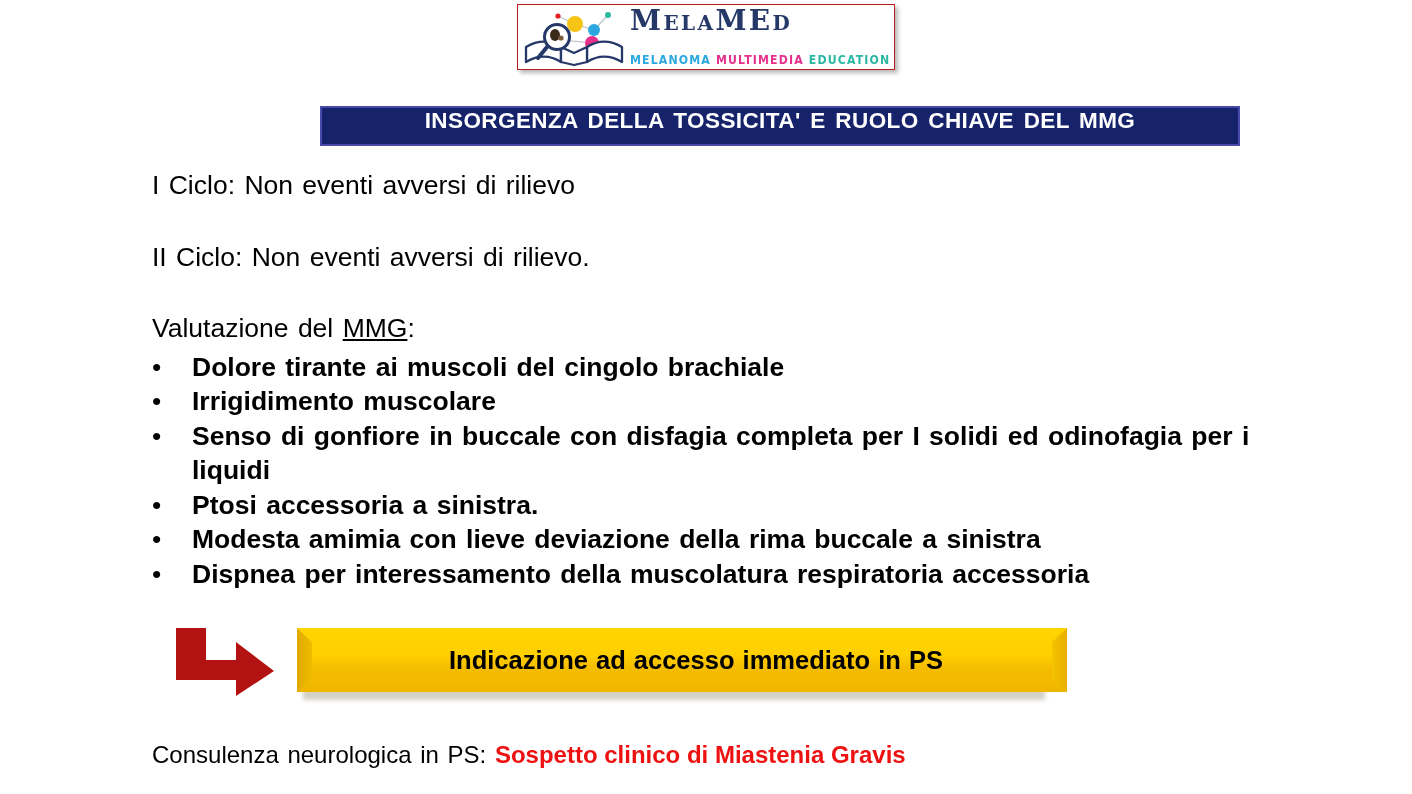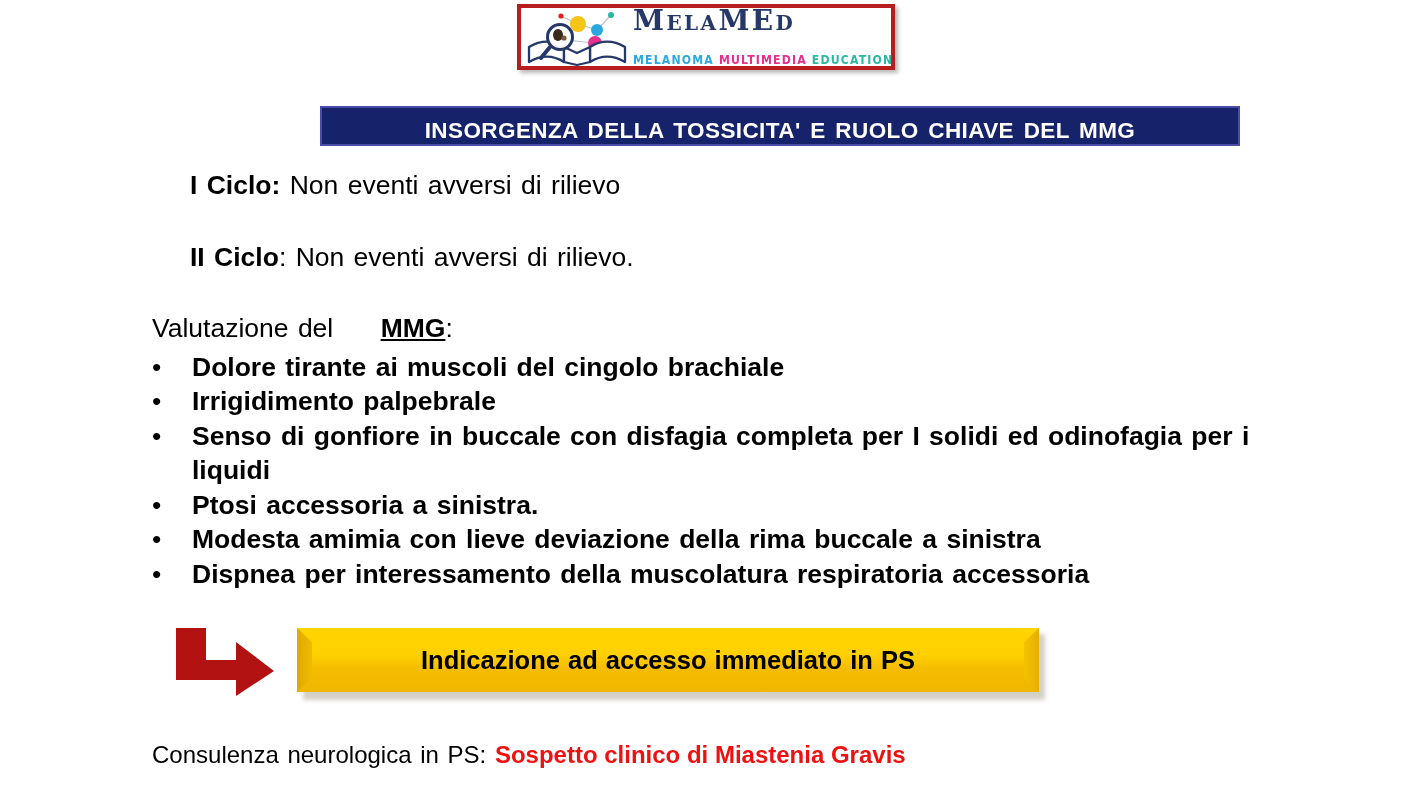--- a/index.html
+++ b/index.html
@@ -17,21 +17,21 @@
   }
 
   
   #logo-block {
     position: absolute;
     left: 517px;
     top: 4px;
     width: 378px;
     height: 66px;
     background: #ffffff;
-    border: 4px solid #b91c1c;
+    border: 1px solid #b91c1c;
     box-shadow: 3px 3px 4px rgba(0,0,0,0.28);
     display: flex;
     align-items: center;
     box-sizing: border-box;
   }
   #logo-mark {
     width: 104px;
     height: 60px;
     margin-left: 4px;
     flex: 0 0 auto;
@@ -65,21 +65,21 @@
   #title-banner {
     position: absolute;
     left: 320px;
     top: 106px;
     width: 920px;
     height: 40px;
     background: #16226a;
     border: 2px solid #4a4aa8;
     box-sizing: border-box;
     display: flex;
-    align-items: flex-end;
+    align-items: flex-start;
     justify-content: center;
   }
   #title-banner-text {
     color: #ffffff;
     font-size: 22.5px;
     font-weight: 700;
     letter-spacing: 0.4px;
     word-spacing: 3px;
     white-space: nowrap;
   }
@@ -113,21 +113,21 @@
     width: 40px;
     flex: 0 0 40px;
     text-align: left;
     font-size: 26.5px;
     line-height: 1.30;
   }
   .bullet-text {
     flex: 1 1 auto;
     font-weight: bold;
   }
-  b.b { font-weight: 700; margin-left: 38px; }
+  b.b { font-weight: 400; }
   u.u { text-decoration: underline; }
 
   
   #elbow-arrow {
     position: absolute;
     left: 174px;
     top: 626px;
     width: 104px;
     height: 72px;
   }
@@ -145,20 +145,21 @@
   #callout-box {
     position: absolute;
     left: 297px;
     top: 628px;
     width: 742px;
     height: 64px;
     background: linear-gradient(to bottom, #ffd400 0%, #ffd000 42%, #f5bd00 62%, #efb600 100%);
     display: flex;
     align-items: center;
     justify-content: center;
+    padding-left: 28px;
   }
   #callout-box::before {
     content: "";
     position: absolute;
     left: 0; top: 0; bottom: 0;
     width: 15px;
     background: linear-gradient(to right, #e0a800, #f0bc00);
     clip-path: polygon(0 0, 100% 14px, 100% calc(100% - 14px), 0 100%);
   }
   #callout-box::after {
@@ -252,21 +253,21 @@
   <span>Valutazione del </span><b class="b"><u class="u">MMG</u></b><span>:</span>
 </div>
 
 <div id="bullet-list">
   <div class="bullet-item">
     <span class="bullet-dot">•</span>
     <span class="bullet-text">Dolore tirante ai muscoli del cingolo brachiale</span>
   </div>
   <div class="bullet-item">
     <span class="bullet-dot">•</span>
-    <span class="bullet-text">Irrigidimento palpebrale</span>
+    <span class="bullet-text">Irrigidimento muscolare</span>
   </div>
   <div class="bullet-item">
     <span class="bullet-dot">•</span>
     <span class="bullet-text">Senso di gonfiore in buccale con disfagia completa per I solidi ed odinofagia per i liquidi</span>
   </div>
   <div class="bullet-item">
     <span class="bullet-dot">•</span>
     <span class="bullet-text">Ptosi accessoria a sinistra.</span>
   </div>
   <div class="bullet-item">

